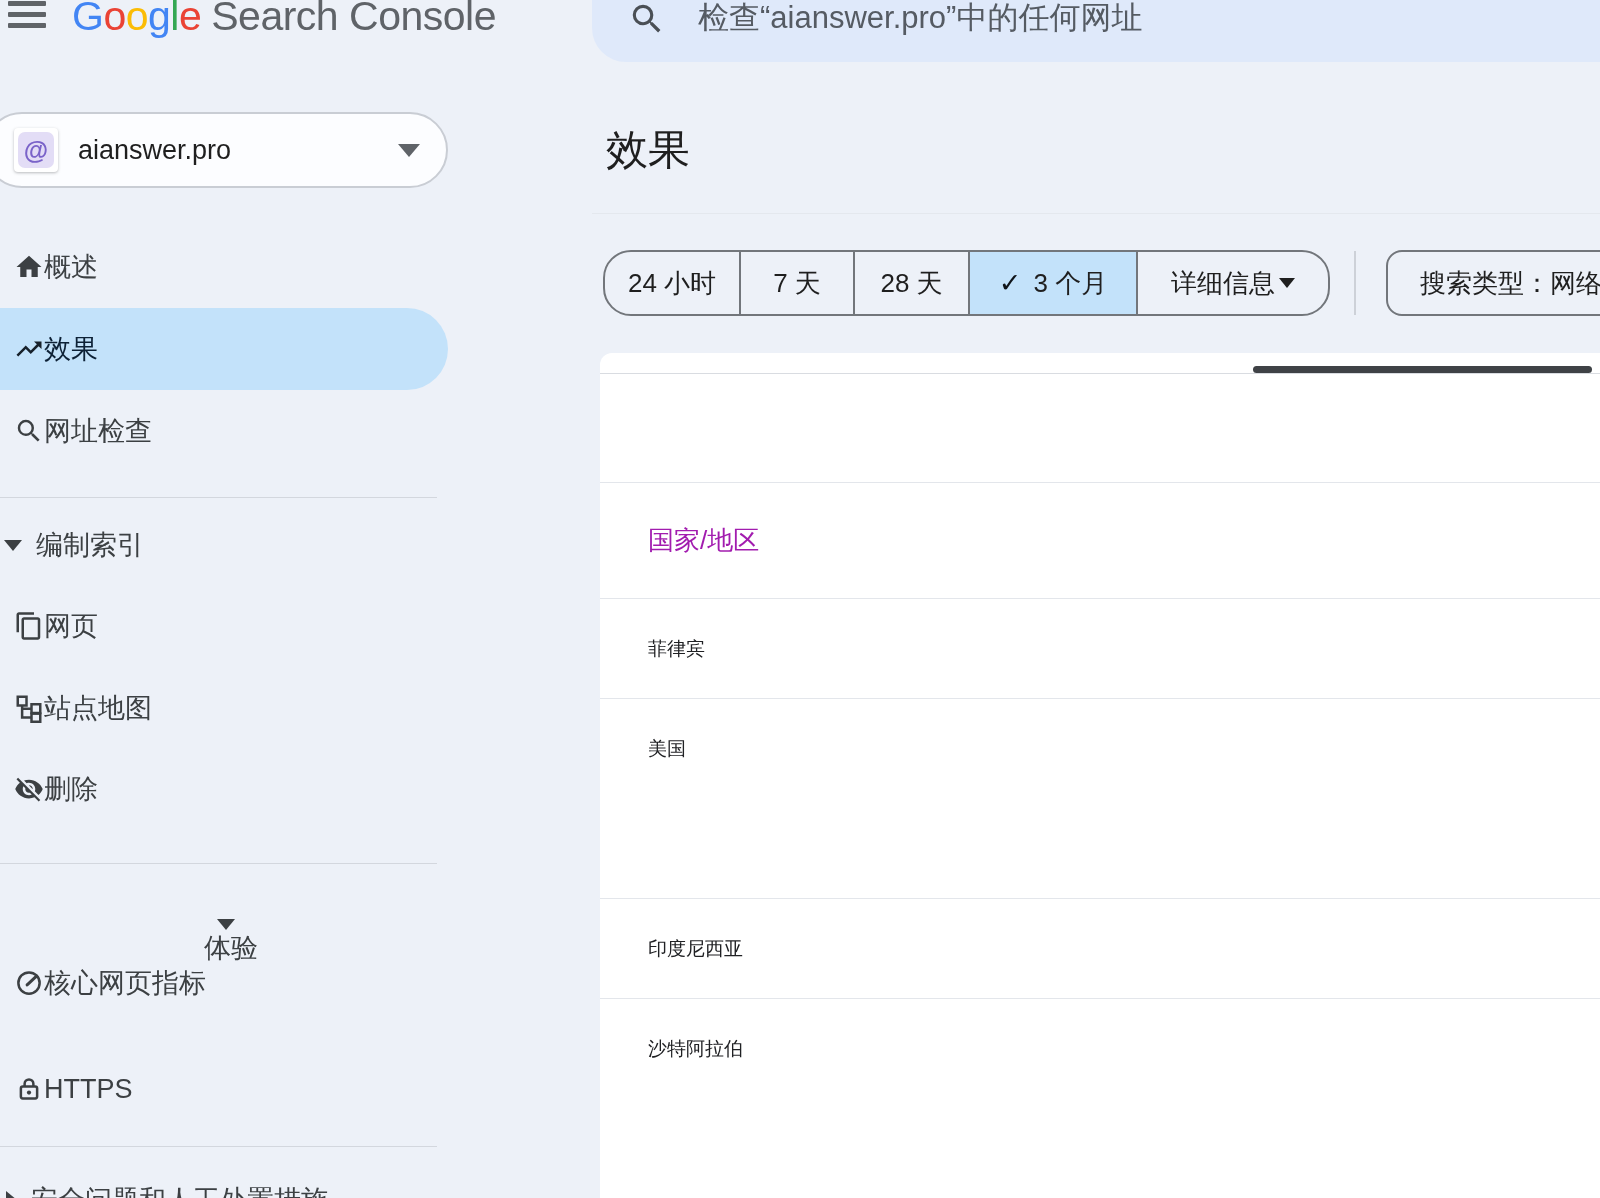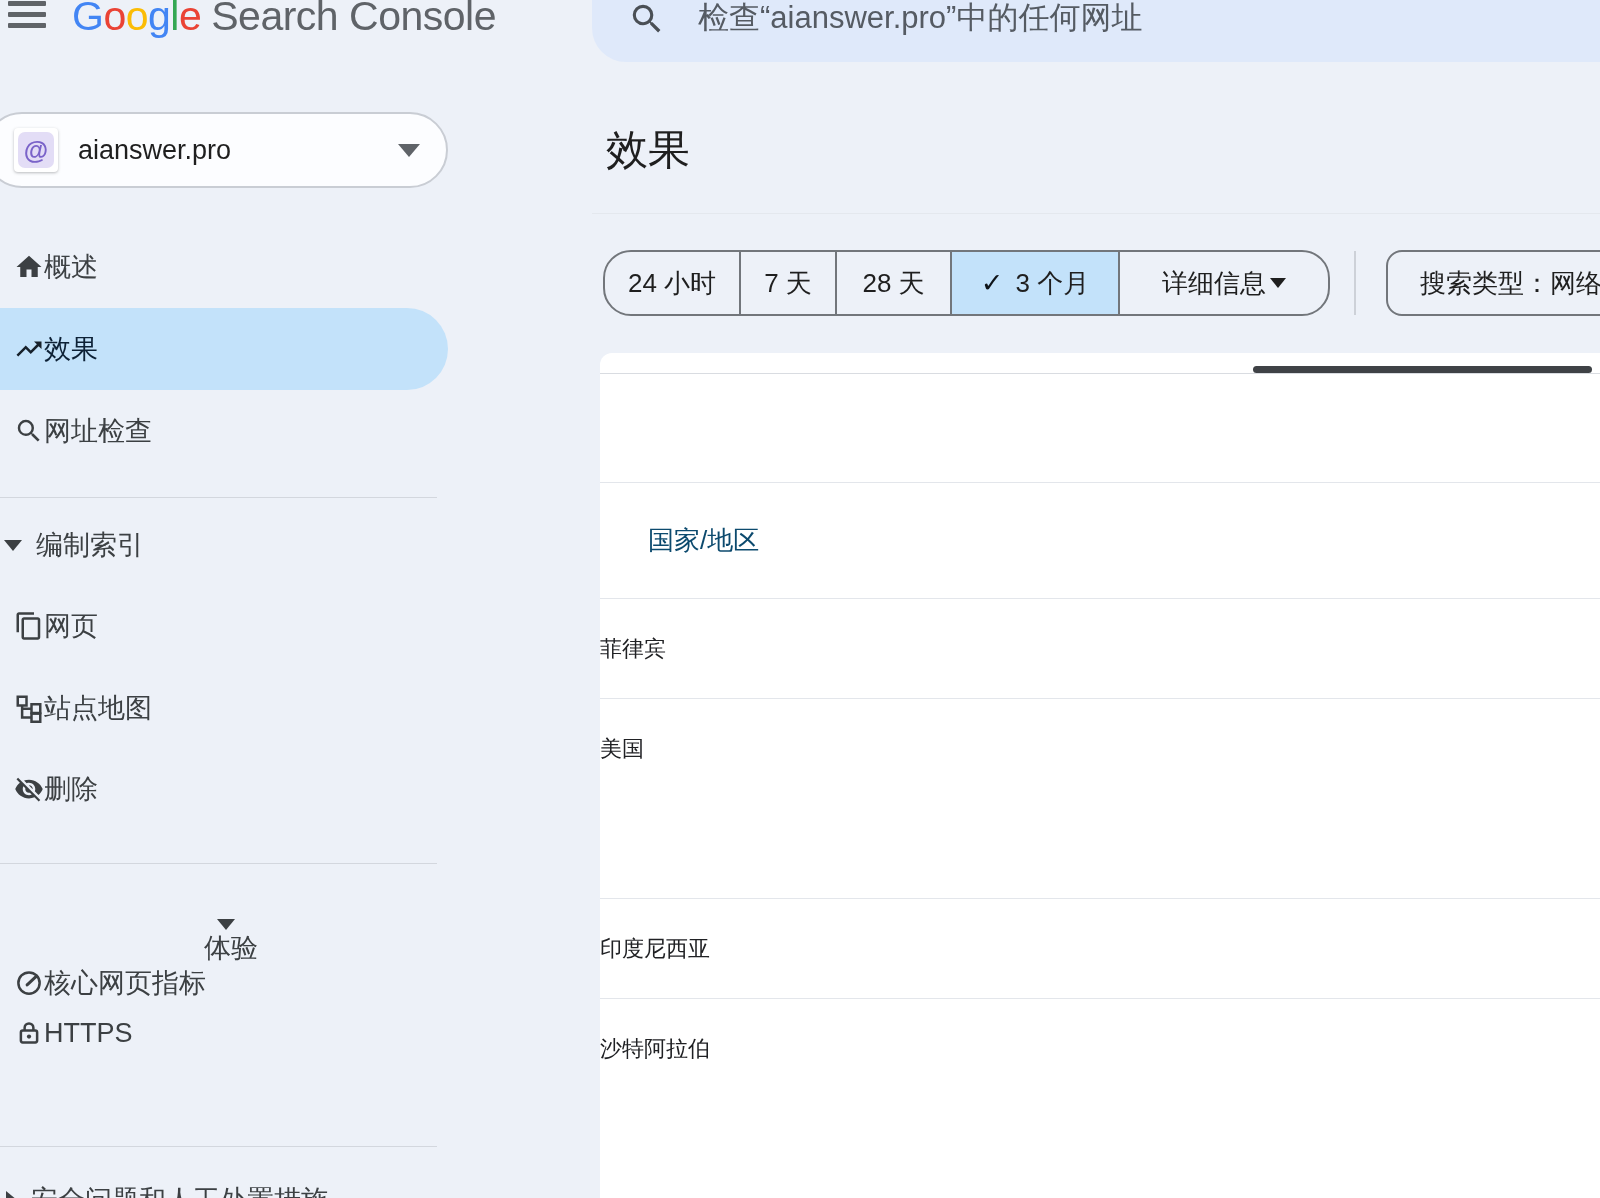--- a/index.html
+++ b/index.html
@@ -70,23 +70,23 @@
 
   .chip{left:1386px;top:250px;width:260px;height:66px;border:2px solid #72767b;border-radius:16px;
         box-sizing:border-box;cursor:pointer;}
   .chip .label{position:absolute;left:32px;top:0;line-height:62px;font-size:26px;color:#1f1f1f;white-space:nowrap;}
 
   
   .card{left:600px;top:353px;width:1000px;height:845px;background:#ffffff;border-top-left-radius:12px;}
   .track{position:absolute;left:0;top:20px;width:100%;height:1px;background:#d9dce1;}
   .thumb{position:absolute;left:653px;top:13px;width:339px;height:7px;background:#3f4246;border-radius:4px;cursor:grab;}
   .hdr-div{position:absolute;left:0;top:129px;width:100%;height:1px;background:#e3e6eb;}
-  .colheader{position:absolute;left:48px;top:157px;height:60px;line-height:60px;font-size:26px;color:#0c4a6e;white-space:nowrap;}
+  .colheader{position:absolute;left:48px;top:157px;height:60px;line-height:60px;font-size:26px;color:#a21caf;white-space:nowrap;}
   .trow{position:absolute;left:0;width:100%;height:100px;border-top:1px solid #e3e6eb;box-sizing:border-box;cursor:pointer;}
-  .trow .rtxt{display:block;line-height:99px;font-size:22px;color:#202124;white-space:nowrap;}
+  .trow .rtxt{display:block;padding-left:48px;line-height:99px;font-size:19px;color:#202124;white-space:nowrap;}
   .r0{top:245px}.r1{top:345px}.r2{top:445px}.r3{top:545px}.r4{top:645px}.r5{top:745px}
 </style>
 </head>
 <body>
 
 <div class="abs hamburger">
   <div class="hbar b1"></div>
   <div class="hbar b2"></div>
   <div class="hbar b3"></div>
 </div>
@@ -172,21 +172,21 @@
 </div>
 
 <div class="abs nav-item" style="top:942px;height:82px;">
   <svg class="icon" viewBox="0 0 24 24">
     <circle cx="12" cy="12" r="8.5" fill="none" stroke="#3c4043" stroke-width="2"></circle>
     <path d="M10.5 13.5 18 6.5" fill="none" stroke="#3c4043" stroke-width="2.4" stroke-linecap="round"></path>
   </svg>
   <span class="label">核心网页指标</span>
 </div>
 
-<div class="abs nav-item" style="top:992px;height:82px;">
+<div class="abs nav-item" style="top:1048px;height:82px;">
   <svg class="icon" viewBox="0 0 24 24">
     <rect x="5.5" y="10" width="13" height="9.5" rx="1.5" fill="none" stroke="#3c4043" stroke-width="2"></rect>
     <path d="M8.5 10V7.8a3.5 3.5 0 0 1 7 0V10" fill="none" stroke="#3c4043" stroke-width="2"></path>
     <circle cx="12" cy="14.8" r="1.7" fill="#3c4043"></circle>
   </svg>
   <span class="label">HTTPS</span>
 </div>
 
 <div class="abs sdiv" style="top:1146px;"></div>
 
@@ -196,21 +196,21 @@
 </div>
 
 <div class="abs page-title">效果</div>
 <div class="abs title-divider"></div>
 
 <div class="abs segctl">
   <div class="seg" style="width:134px;">
     <span>24 小时</span>
   </div>
   <div class="segsep"></div>
-  <div class="seg" style="width:94px;">
+  <div class="seg" style="width:112px;">
     <span>7 天</span>
   </div>
   <div class="segsep"></div>
   <div class="seg" style="width:113px;">
     <span>28 天</span>
   </div>
   <div class="segsep"></div>
   <div class="seg sel" style="width:166px;">
     <span class="check">✓</span>
     <span>3 个月</span>

